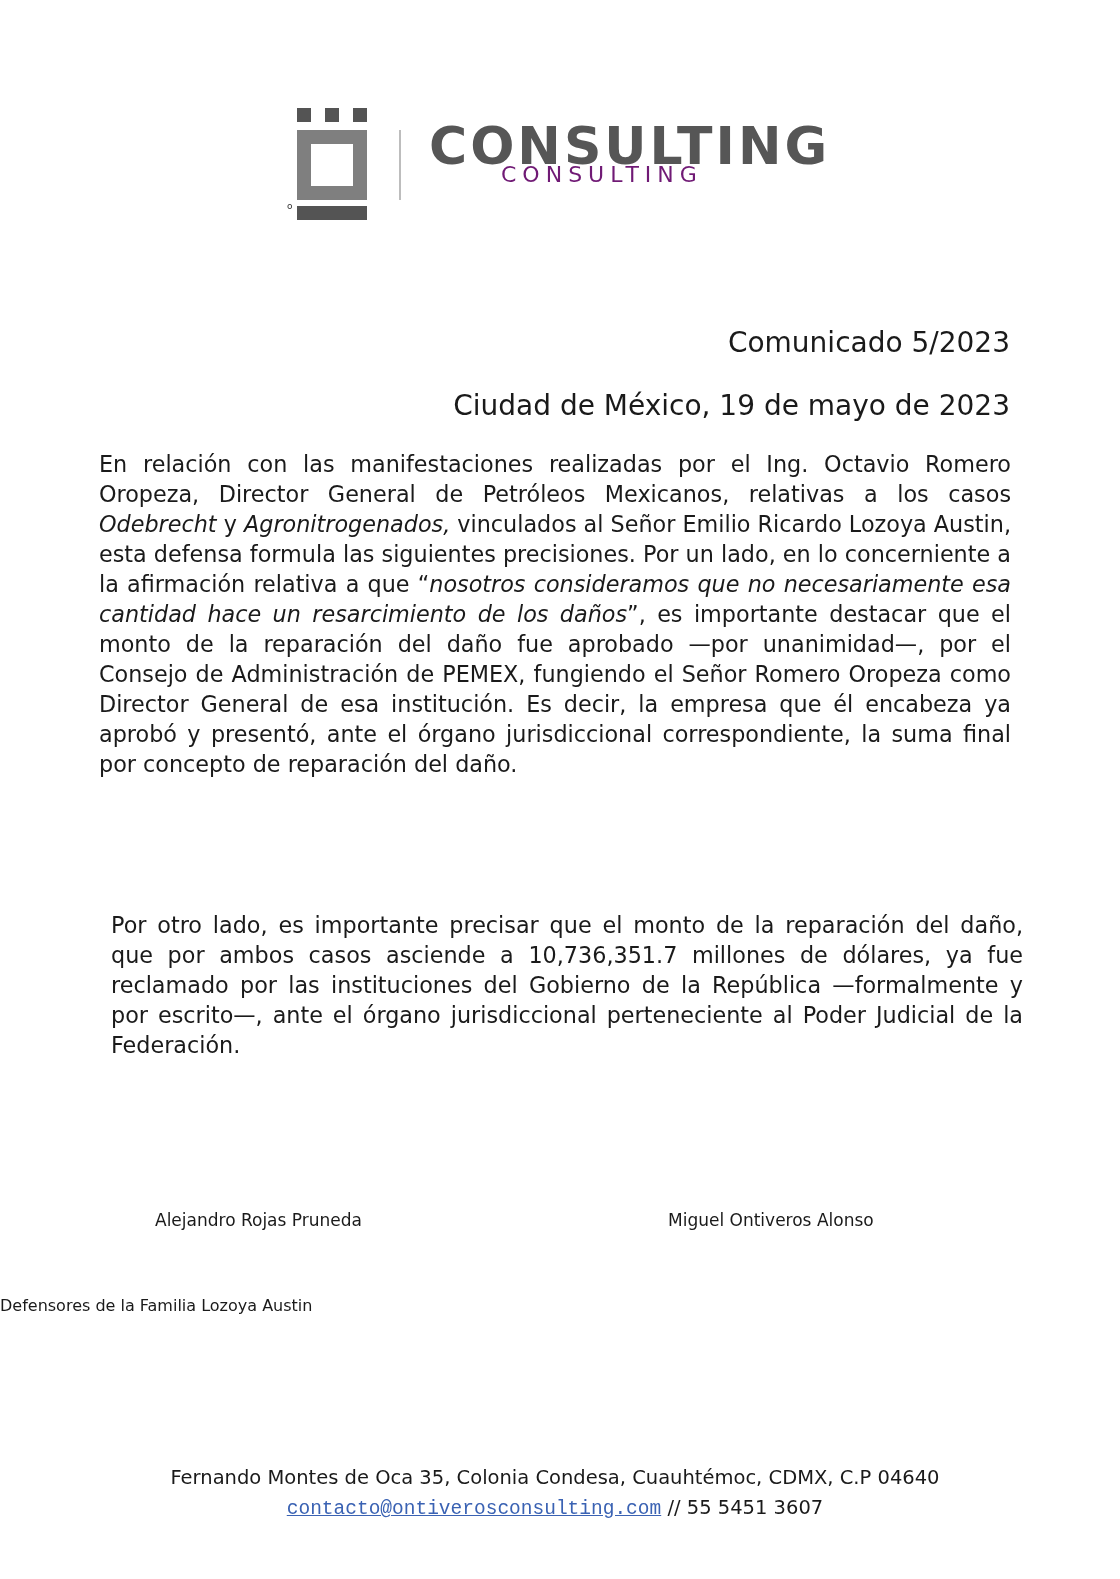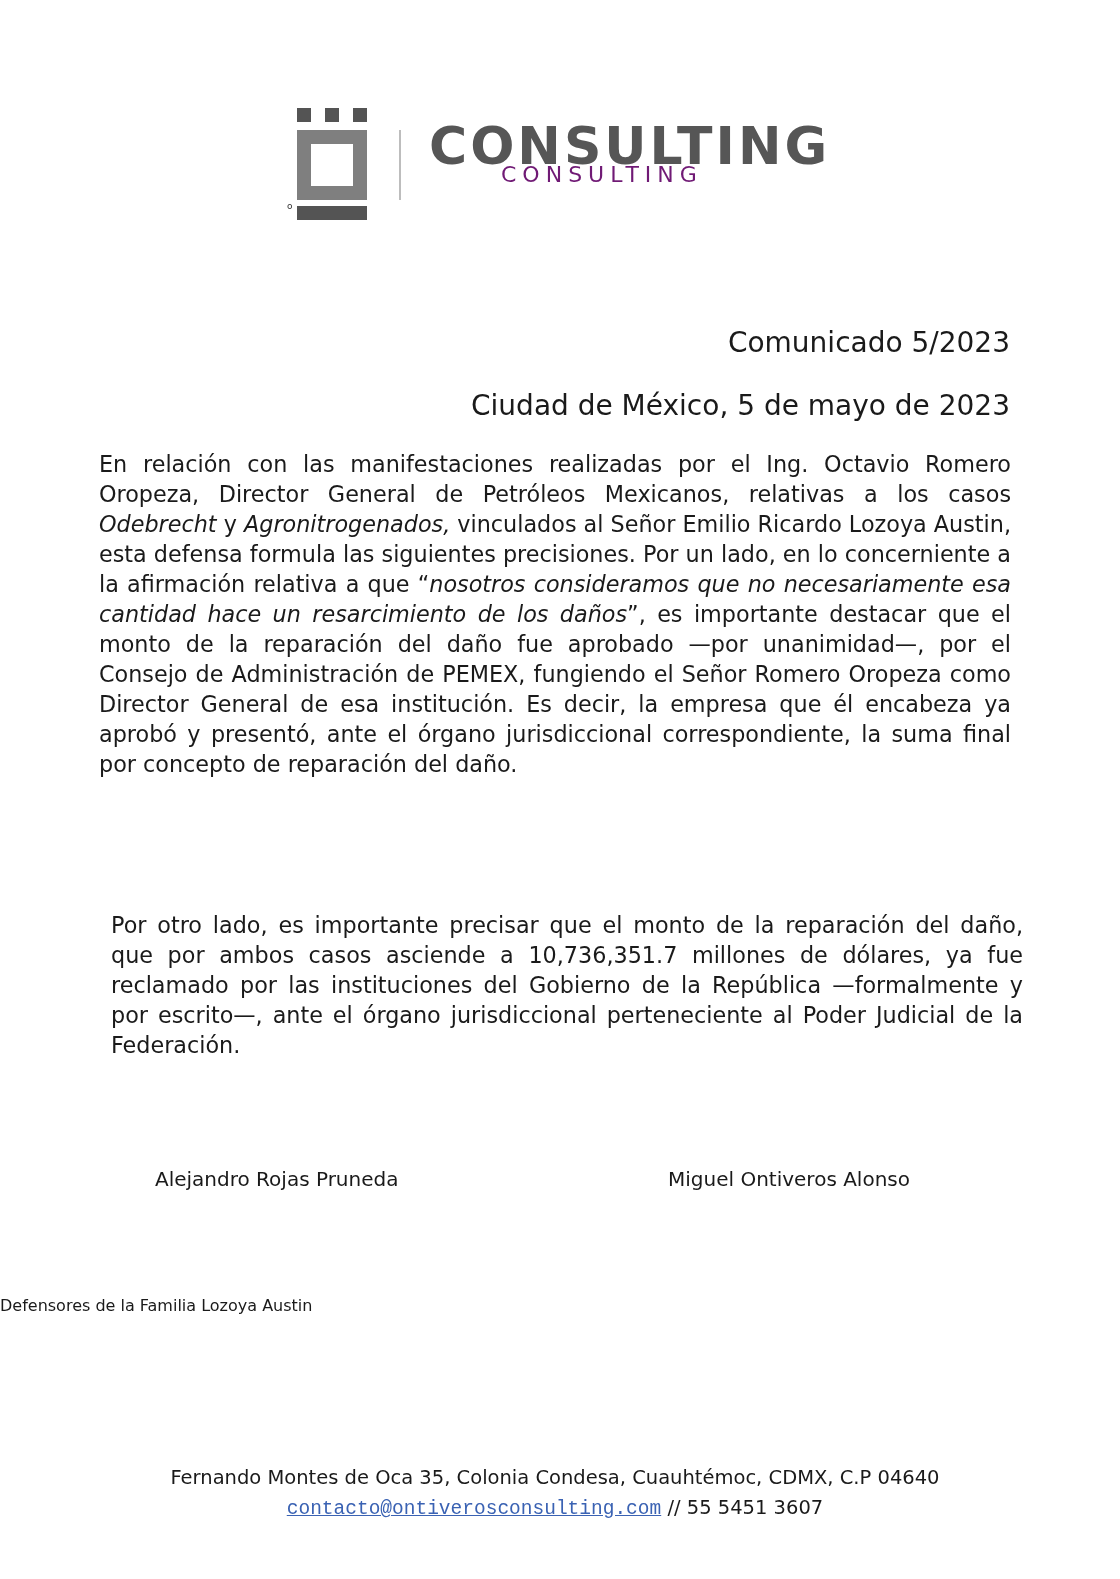--- a/index.html
+++ b/index.html
@@ -26,21 +26,21 @@
     .right { position: absolute; right: 110px; text-align: right; font-size: 28px; line-height: 1.2; }
     .comunicado { top: 326px; }
     .fecha { top: 389px; }
 
     .body-text { position: absolute; left: 99px; width: 912px; font-size: 22.3px; line-height: 30px;
       text-align: justify; }
     .p1 { top: 449px; }
     .p2 { top: 898px; }
     .body-text em { font-style: italic; }
 
-    .sig { position: absolute; top: 1167px; font-size: 20px; line-height: 1.2; }
+    .sig { position: absolute; top: 1210px; font-size: 17px; line-height: 1.2; }
     .sig-left { left: 155px; }
     .sig-right { left: 668px; }
     .defensores { position: absolute; top: 1296px; left: 0; width: 1110px; text-align: left; font-size: 16px; }
 
     .footer { position: absolute; top: 1463px; left: 0; width: 1110px; text-align: center; font-size: 19.5px; line-height: 30px; }
     .footer a { color: #3a62b3; text-decoration: underline; font-family: Liberation Mono, monospace; }
   </style>
 </head>
 <body>
 
@@ -50,21 +50,21 @@
   <div class="sq sq3"></div>
   <div class="frame"></div>
   <div class="base"></div>
   <span class="reg">o</span>
   <div class="divider"></div>
   <div class="name">CONSULTING</div>
   <div class="sub">CONSULTING</div>
 </div>
 
 <div class="right comunicado">Comunicado 5/2023</div>
-<div class="right fecha">Ciudad de México, 5 de mayo de 2023</div>
+<div class="right fecha">Ciudad de México, 19 de mayo de 2023</div>
 
 <p class="body-text p1" style="margin:0;"><span>En relación con las manifestaciones realizadas por el Ing. Octavio Romero Oropeza, Director General de Petróleos Mexicanos, relativas a los casos </span><em>Odebrecht</em><span> y </span><em>Agronitrogenados,</em><span> vinculados al Señor Emilio Ricardo Lozoya Austin, esta defensa formula las siguientes precisiones. Por un lado, en lo concerniente a la afirmación relativa a que “</span><em>nosotros consideramos que no necesariamente esa cantidad hace un resarcimiento de los daños</em><span>”, es importante destacar que el monto de la reparación del daño fue aprobado —por unanimidad—, por el Consejo de Administración de PEMEX, fungiendo el Señor Romero Oropeza como Director General de esa institución. Es decir, la empresa que él encabeza ya aprobó y presentó, ante el órgano jurisdiccional correspondiente, la suma final por concepto de reparación del daño.</span></p>
 
 <p class="body-text p2" style="margin:12px;">Por otro lado, es importante precisar que el monto de la reparación del daño, que por ambos casos asciende a 10,736,351.7 millones de dólares, ya fue reclamado por las instituciones del Gobierno de la República —formalmente y por escrito—, ante el órgano jurisdiccional perteneciente al Poder Judicial de la Federación.</p>
 
 <div class="sig sig-left">Alejandro Rojas Pruneda</div>
 <div class="sig sig-right">Miguel Ontiveros Alonso</div>
 <div class="defensores">Defensores de la Familia Lozoya Austin</div>
 
 <div class="footer">

